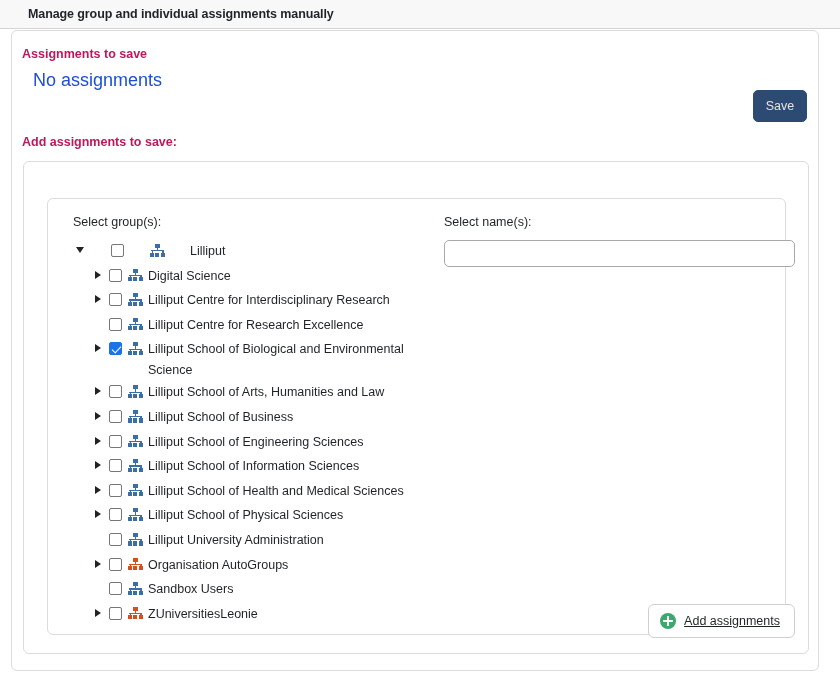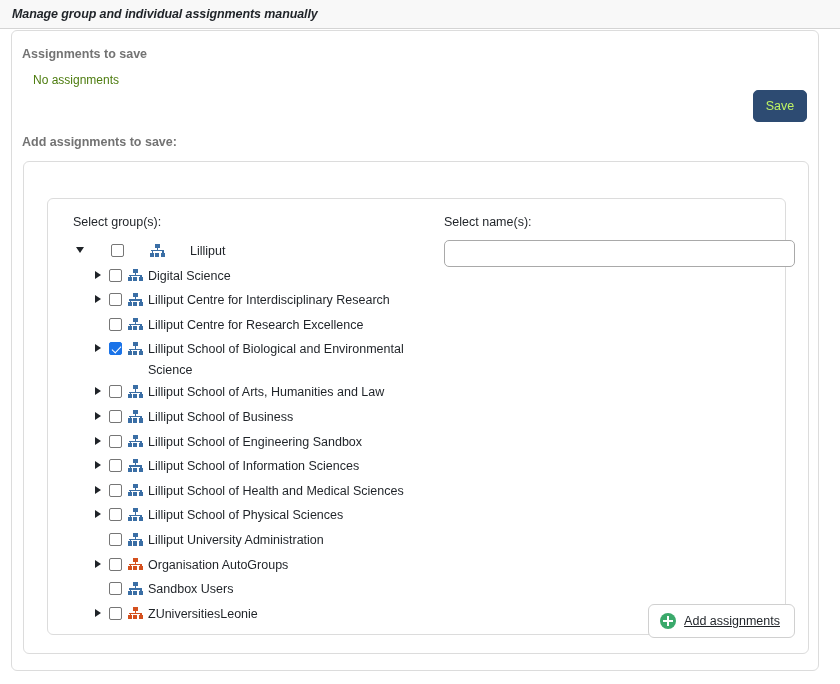--- a/index.html
+++ b/index.html
@@ -12,22 +12,21 @@
   }
   body { overflow: hidden; }
 
   
   .page-header {
     height: 29px;
     background: #f8f8f8;
     border-bottom: 1px solid #d4d4d4;
     display: flex;
     align-items: center;
-    padding-left: 12px;
-    font-style: italic;
+    padding-left: 28px;
   }
   .page-header .title {
     font-size: 12.5px;
     font-weight: bold;
     color: #1f2328;
     letter-spacing: -0.1px;
   }
 
   
   .outer-card {
@@ -37,25 +36,25 @@
     width: 808px;
     height: 641px;
     background: #ffffff;
     border: 1px solid #dcdcdc;
     border-radius: 6px;
   }
 
   .section-label {
     font-size: 12.5px;
     font-weight: bold;
-    color: #737373;
+    color: #be185d;
   }
   .muted-line {
-    font-size: 12px;
-    color: #4d7c0f;
+    font-size: 18px;
+    color: #1d4ed8;
   }
 
   .assignments-head {
     position: absolute;
     left: 10px;
     top: 13px;
   }
   .assignments-empty {
     position: absolute;
     left: 21px;
@@ -63,21 +62,21 @@
   }
 
   
   .save-button {
     position: absolute;
     right: 11px;
     top: 59px;
     width: 54px;
     height: 32px;
     background: #2d4b72;
-    color: #bef264;
+    color: #e5e5e5;
     border: 1px solid #2d4b72;
     border-radius: 5px;
     font-family: "Liberation Sans", sans-serif;
     font-size: 12.5px;
     cursor: pointer;
     padding: 0;
     line-height: 30px;
     text-align: center;
   }
 
@@ -414,21 +413,21 @@
               <span class="sitemap-icon" style="color: rgb(58, 110, 165);">
                 <i class="sm-top"></i>
                 <i class="sm-vert"></i>
                 <i class="sm-bar"></i>
                 <i class="sm-s1"></i>
                 <i class="sm-s3"></i>
                 <i class="sm-l1"></i>
                 <i class="sm-l2"></i>
                 <i class="sm-l3"></i>
               </span>
-              <span class="node-label">Lilliput School of Engineering Sandbox</span>
+              <span class="node-label">Lilliput School of Engineering Sciences</span>
             </div>
             <div class="tree-row lvl1">
               <span class="twisty">
                 <span class="tri-right"></span>
               </span>
               <span class="cb"></span>
               <span class="sitemap-icon" style="color: rgb(58, 110, 165);">
                 <i class="sm-top"></i>
                 <i class="sm-vert"></i>
                 <i class="sm-bar"></i>

